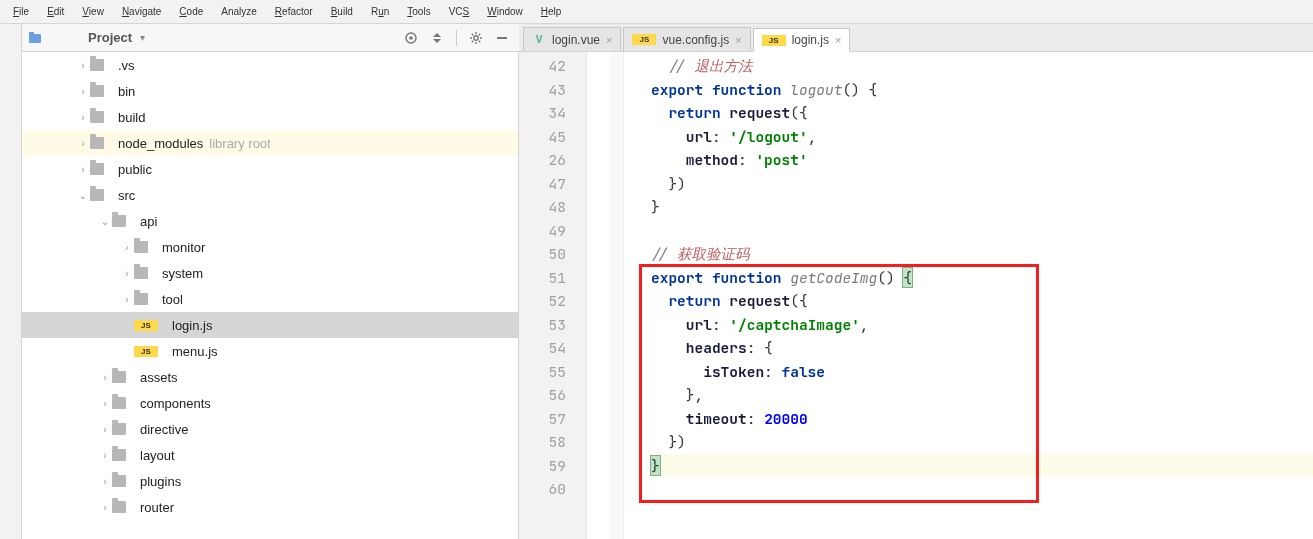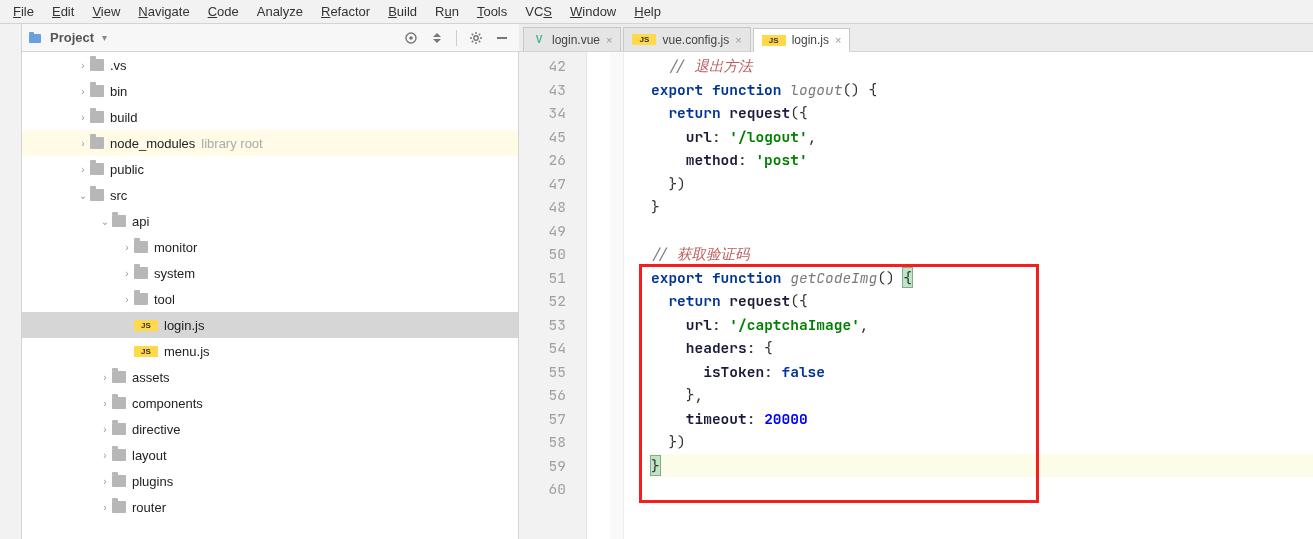--- a/index.html
+++ b/index.html
@@ -13,21 +13,21 @@
     overflow: hidden;
     user-select: none;
   }
   .menubar {
     display: flex;
     align-items: center;
     height: 24px;
     padding: 0 4px;
     background: #f2f2f2;
     border-bottom: 1px solid #d4d4d4;
-    font-size: 13px;
+    font-size: 10px;
   }
   .menubar .item {
     padding: 2px 9px;
     cursor: default;
   }
   .menubar .item .u { text-decoration: underline; }
   .second-row {
     display: flex;
     align-items: stretch;
     height: 28px;
@@ -54,21 +54,21 @@
     width: 497px;
     background: #f7f7f7;
     border-bottom: 1px solid #d4d4d4;
     padding: 0 6px;
     gap: 4px;
   }
   .proj-icon {
     width: 14px; height: 14px;
     display: inline-flex; align-items: center; justify-content: center;
   }
-  .proj-label { font-weight: 600; color: #555; padding: 0 4px; }
+  .proj-label { font-weight: 600; color: #555; padding: 0 4px; margin-left: 38px; }
   .proj-chevron { font-size: 10px; color: #888; padding-right: 6px; }
   .toolbar-left .spacer { flex: 1; }
   .tb-icon {
     width: 22px; height: 22px;
     display: inline-flex; align-items: center; justify-content: center;
     color: #666; font-size: 14px;
     cursor: pointer;
   }
   .tb-sep { width: 1px; height: 16px; background: #ccc; margin: 0 4px; }
   .tabbar {
@@ -147,21 +147,21 @@
     position: relative;
   }
   .folder-icon::before {
     content: "";
     position: absolute;
     top: -3px; left: 0;
     width: 6px; height: 3px;
     background: #b7b7b7;
     border-radius: 1px 1px 0 0;
   }
-  .tree-label { color: #222; }
+  .tree-label { color: #222; margin-left: 8px; }
   .lib-hint { color: #aaa; font-style: normal; padding-left: 6px; }
   .editor-area {
     flex: 1;
     display: flex;
     background: #fff;
     font-family: "JetBrains Mono", "Consolas", monospace;
     font-size: 14.5px;
     line-height: 23.5px;
     position: relative;
     gap: 23px;

